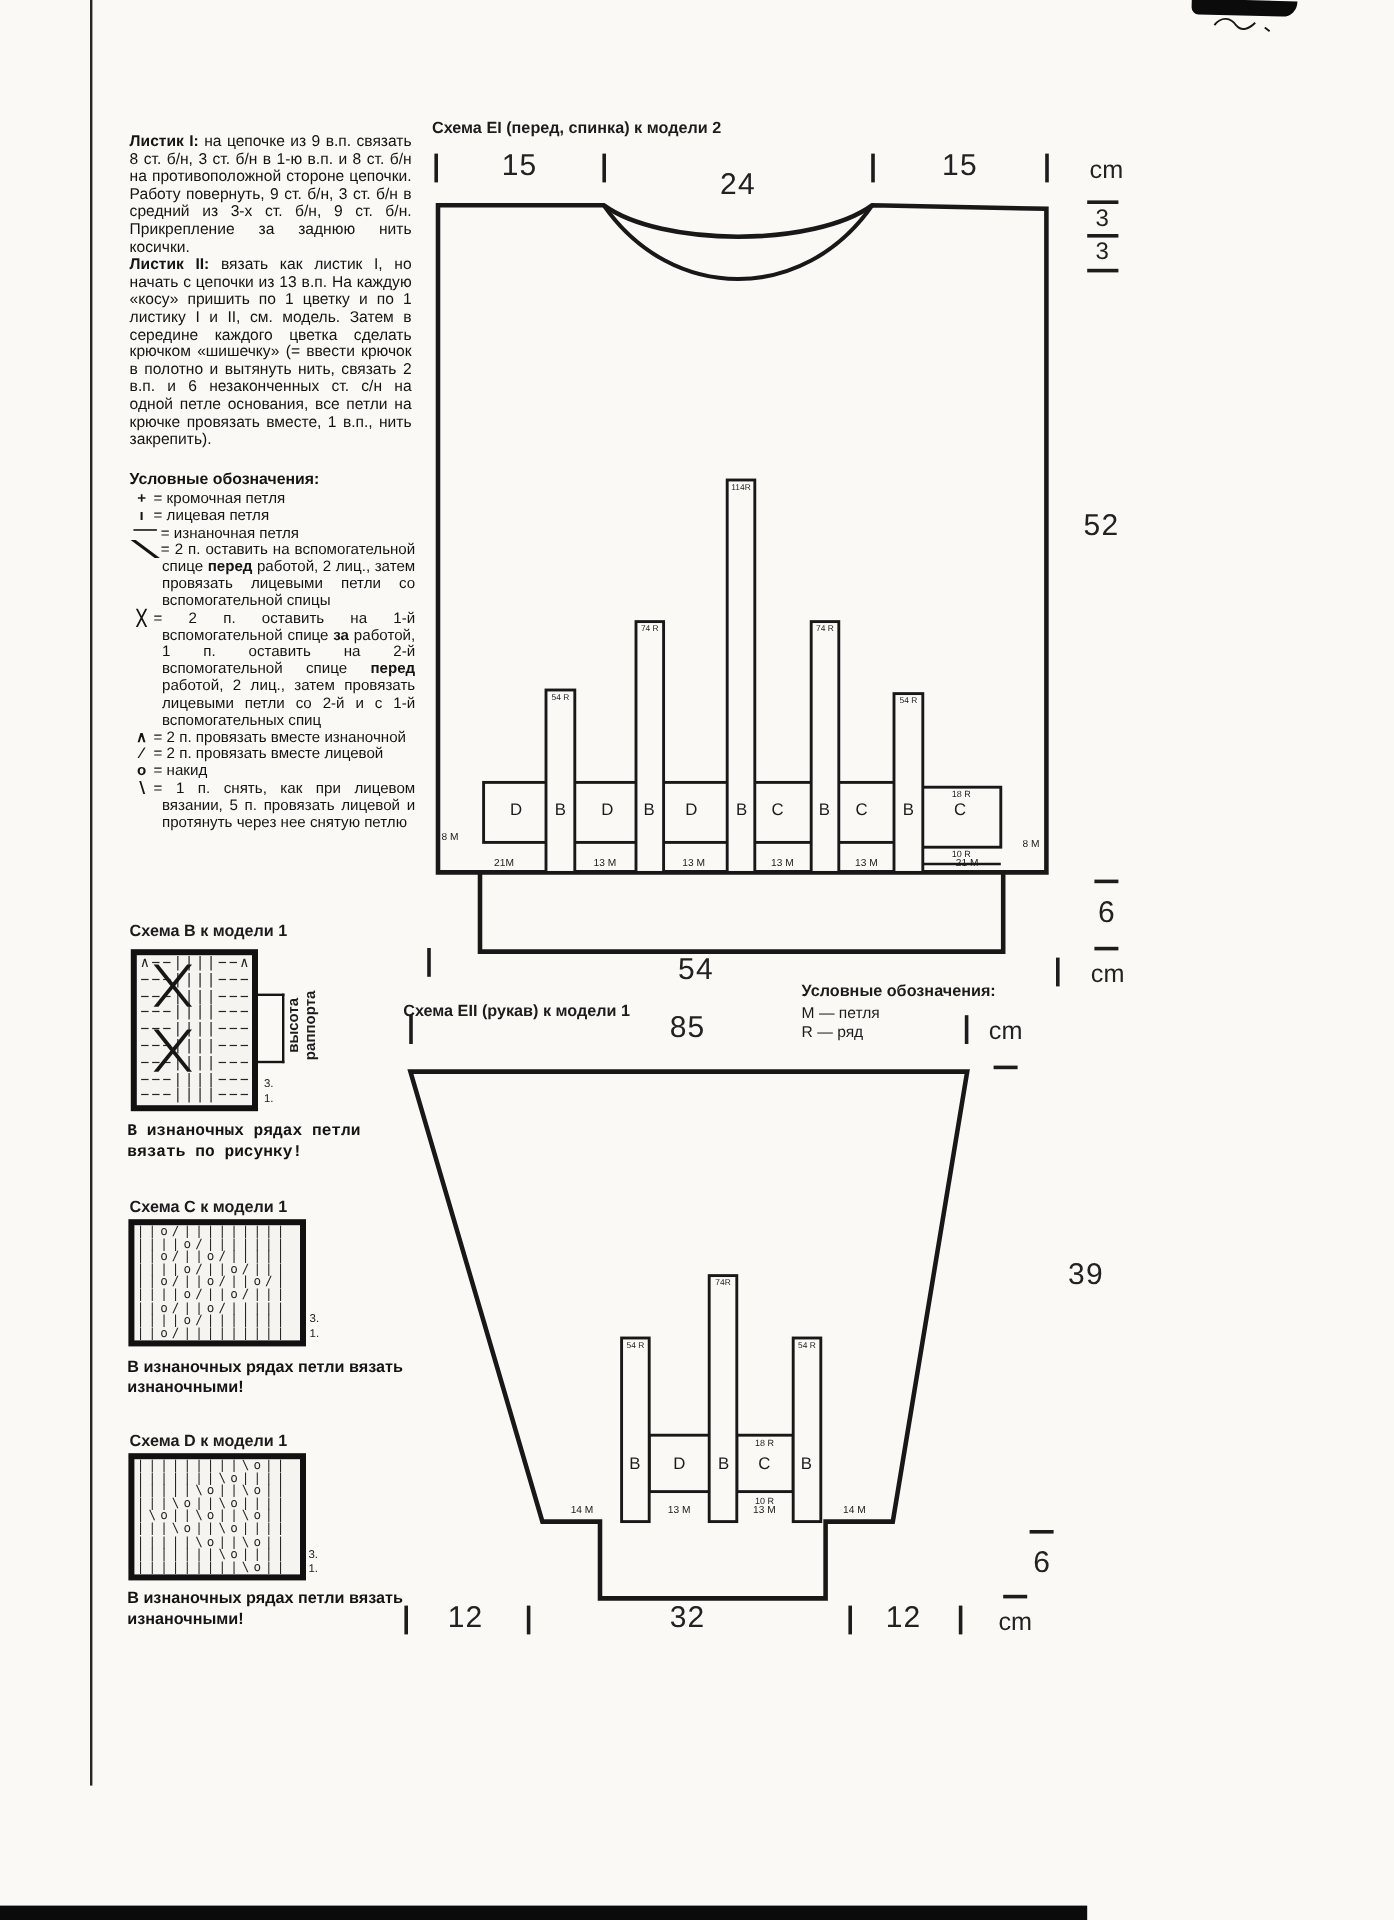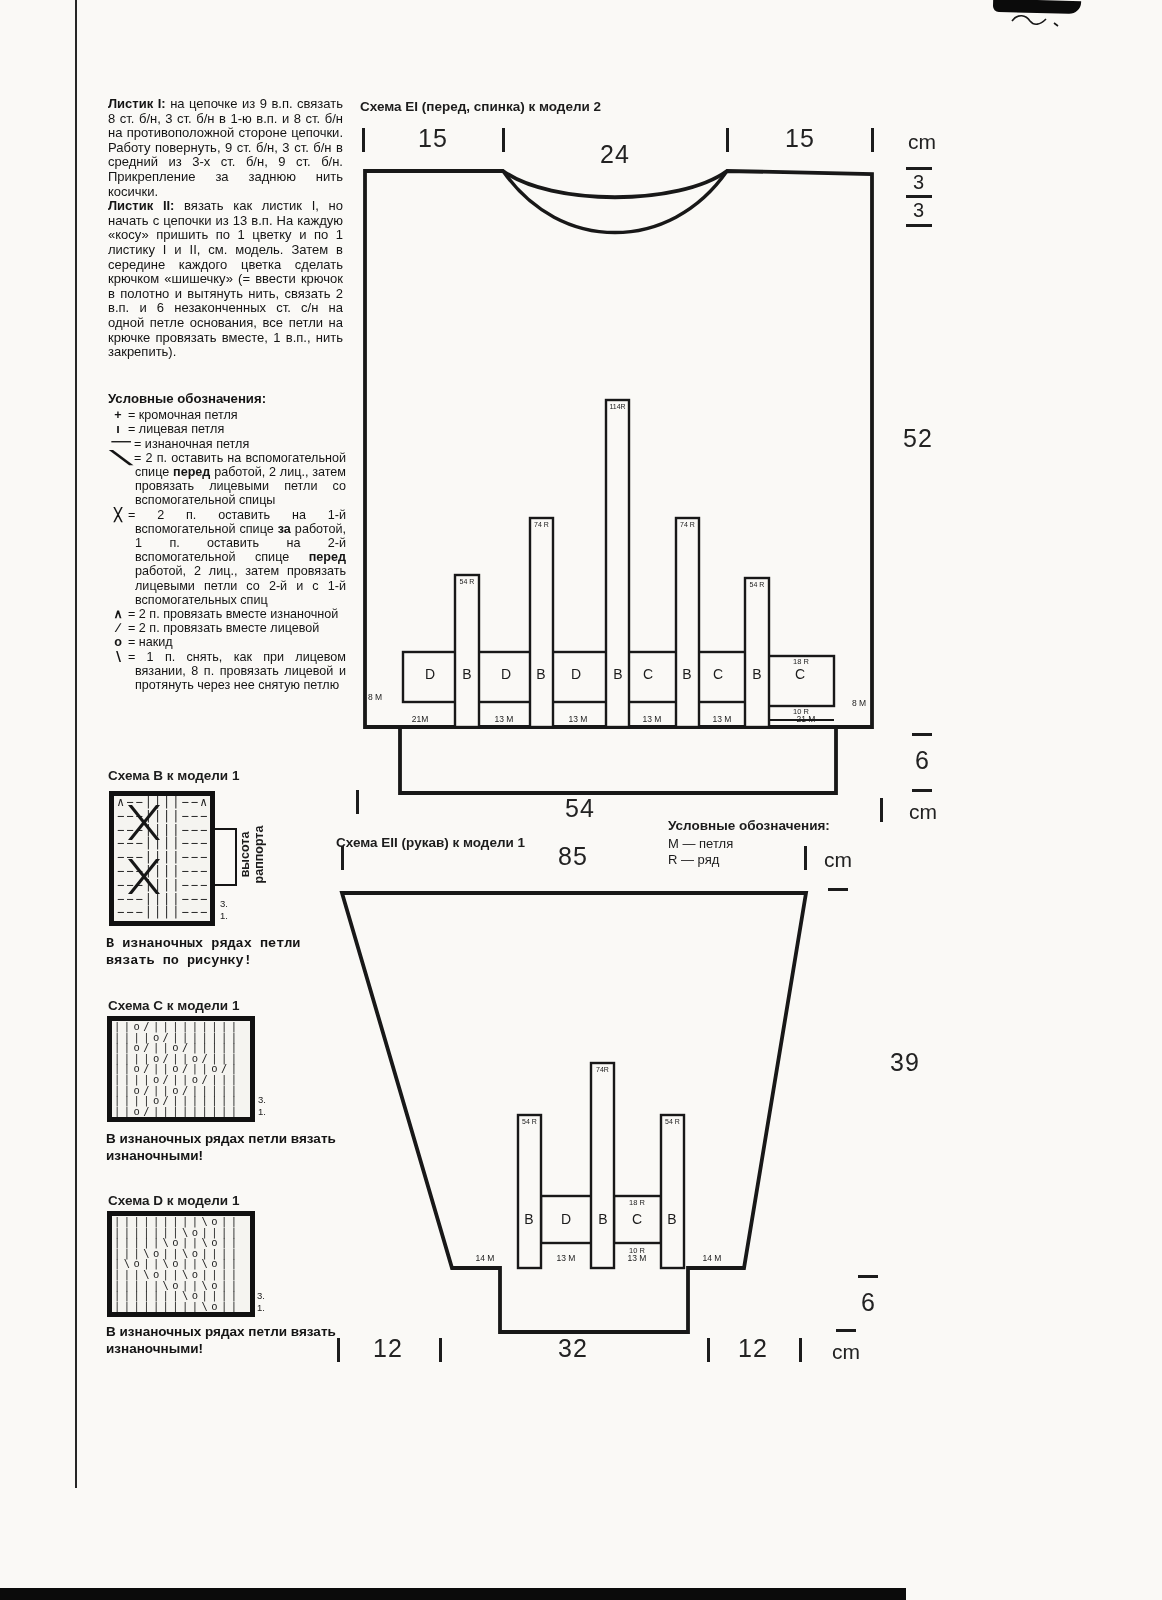--- a/index.html
+++ b/index.html
@@ -13,21 +13,21 @@
   .num20{font-size:20px;color:#222;}
   .tick{position:absolute;width:2.5px;height:24px;background:#1c1c1c;}
   .hline{position:absolute;height:2.6px;background:#1c1c1c;}
   .fs75{font-size:7.5px;}
   .fs85{font-size:8.5px;}
   .fs95{font-size:9.5px;}
   .fs13{font-size:13px;line-height:15px;}
   .fs135{font-size:13.5px;}
   .fs14{font-size:14px;}
   
-  #instr{position:absolute;left:108px;top:97px;width:235px;font-size:13px;line-height:14.6px;
+  #instr{position:absolute;left:108px;top:111px;width:235px;font-size:13px;line-height:14.6px;
          text-align:justify;color:#141414;}
   #instr p{margin:0;}
   #legend1{position:absolute;left:108px;top:392px;width:238px;font-size:12.6px;line-height:14.2px;
          color:#141414;}
   .leg-head{font-weight:bold;font-size:13.2px;margin-bottom:2px;}
   .leg-item{padding-left:27px;text-indent:-27px;text-align:justify;}
   .leg-sym{display:inline-block;text-indent:0;width:20px;text-align:center;font-weight:bold;}
   #legend1 .leg-item:nth-of-type(4) .leg-sym{transform:scaleX(3.1) translateY(-2px);width:26px;}
   #legend1 .leg-item:nth-of-type(5) .leg-sym{transform:scaleX(2.6);width:26px;}
   
@@ -84,21 +84,21 @@
       <div class="leg-item"><span class="leg-sym">╲</span><span>= 2 п. оставить на вспомогательной спице </span><b>перед</b><span> работой, 2 лиц., затем провязать лицевыми петли со вспомогательной спицы</span><b></b><span></span></div>
 
       <div class="leg-item"><span class="leg-sym">╳</span><span>= 2 п. оставить на 1-й вспомогательной спице </span><b>за</b><span> работой, 1 п. оставить на 2-й вспомогательной спице </span><b>перед</b><span> работой, 2 лиц., затем провязать лицевыми петли со 2-й и с 1-й вспомогательных спиц</span></div>
 
       <div class="leg-item"><span class="leg-sym">∧</span><span>= 2 п. провязать вместе изнаночной</span><b></b><span></span><b></b><span></span></div>
 
       <div class="leg-item"><span class="leg-sym">∕</span><span>= 2 п. провязать вместе лицевой</span><b></b><span></span><b></b><span></span></div>
 
       <div class="leg-item"><span class="leg-sym">о</span><span>= накид</span><b></b><span></span><b></b><span></span></div>
 
-      <div class="leg-item"><span class="leg-sym">∖</span><span>= 1 п. снять, как при лицевом вязании, 8 п. провязать лицевой и протянуть через нее снятую петлю</span><b></b><span></span><b></b><span></span></div>
+      <div class="leg-item"><span class="leg-sym">∖</span><span>= 1 п. снять, как при лицевом вязании, 5 п. провязать лицевой и протянуть через нее снятую петлю</span><b></b><span></span><b></b><span></span></div>
     </div>
 
   <div class="lbl bold fs135" style="left:108px;top:768px;">Схема B к модели 1</div>
   <div id="chartB" class="chart-box" style="left:109px;top:791px;width:96px;height:125px;">
 
   <div class="crow">∧−−||||−−∧</div>
       <div class="crow">−−−||||−−−</div>
       <div class="crow">−−−||||−−−</div>
       <div class="crow">−−−||||−−−</div>
       <div class="crow">−−−||||−−−</div>

